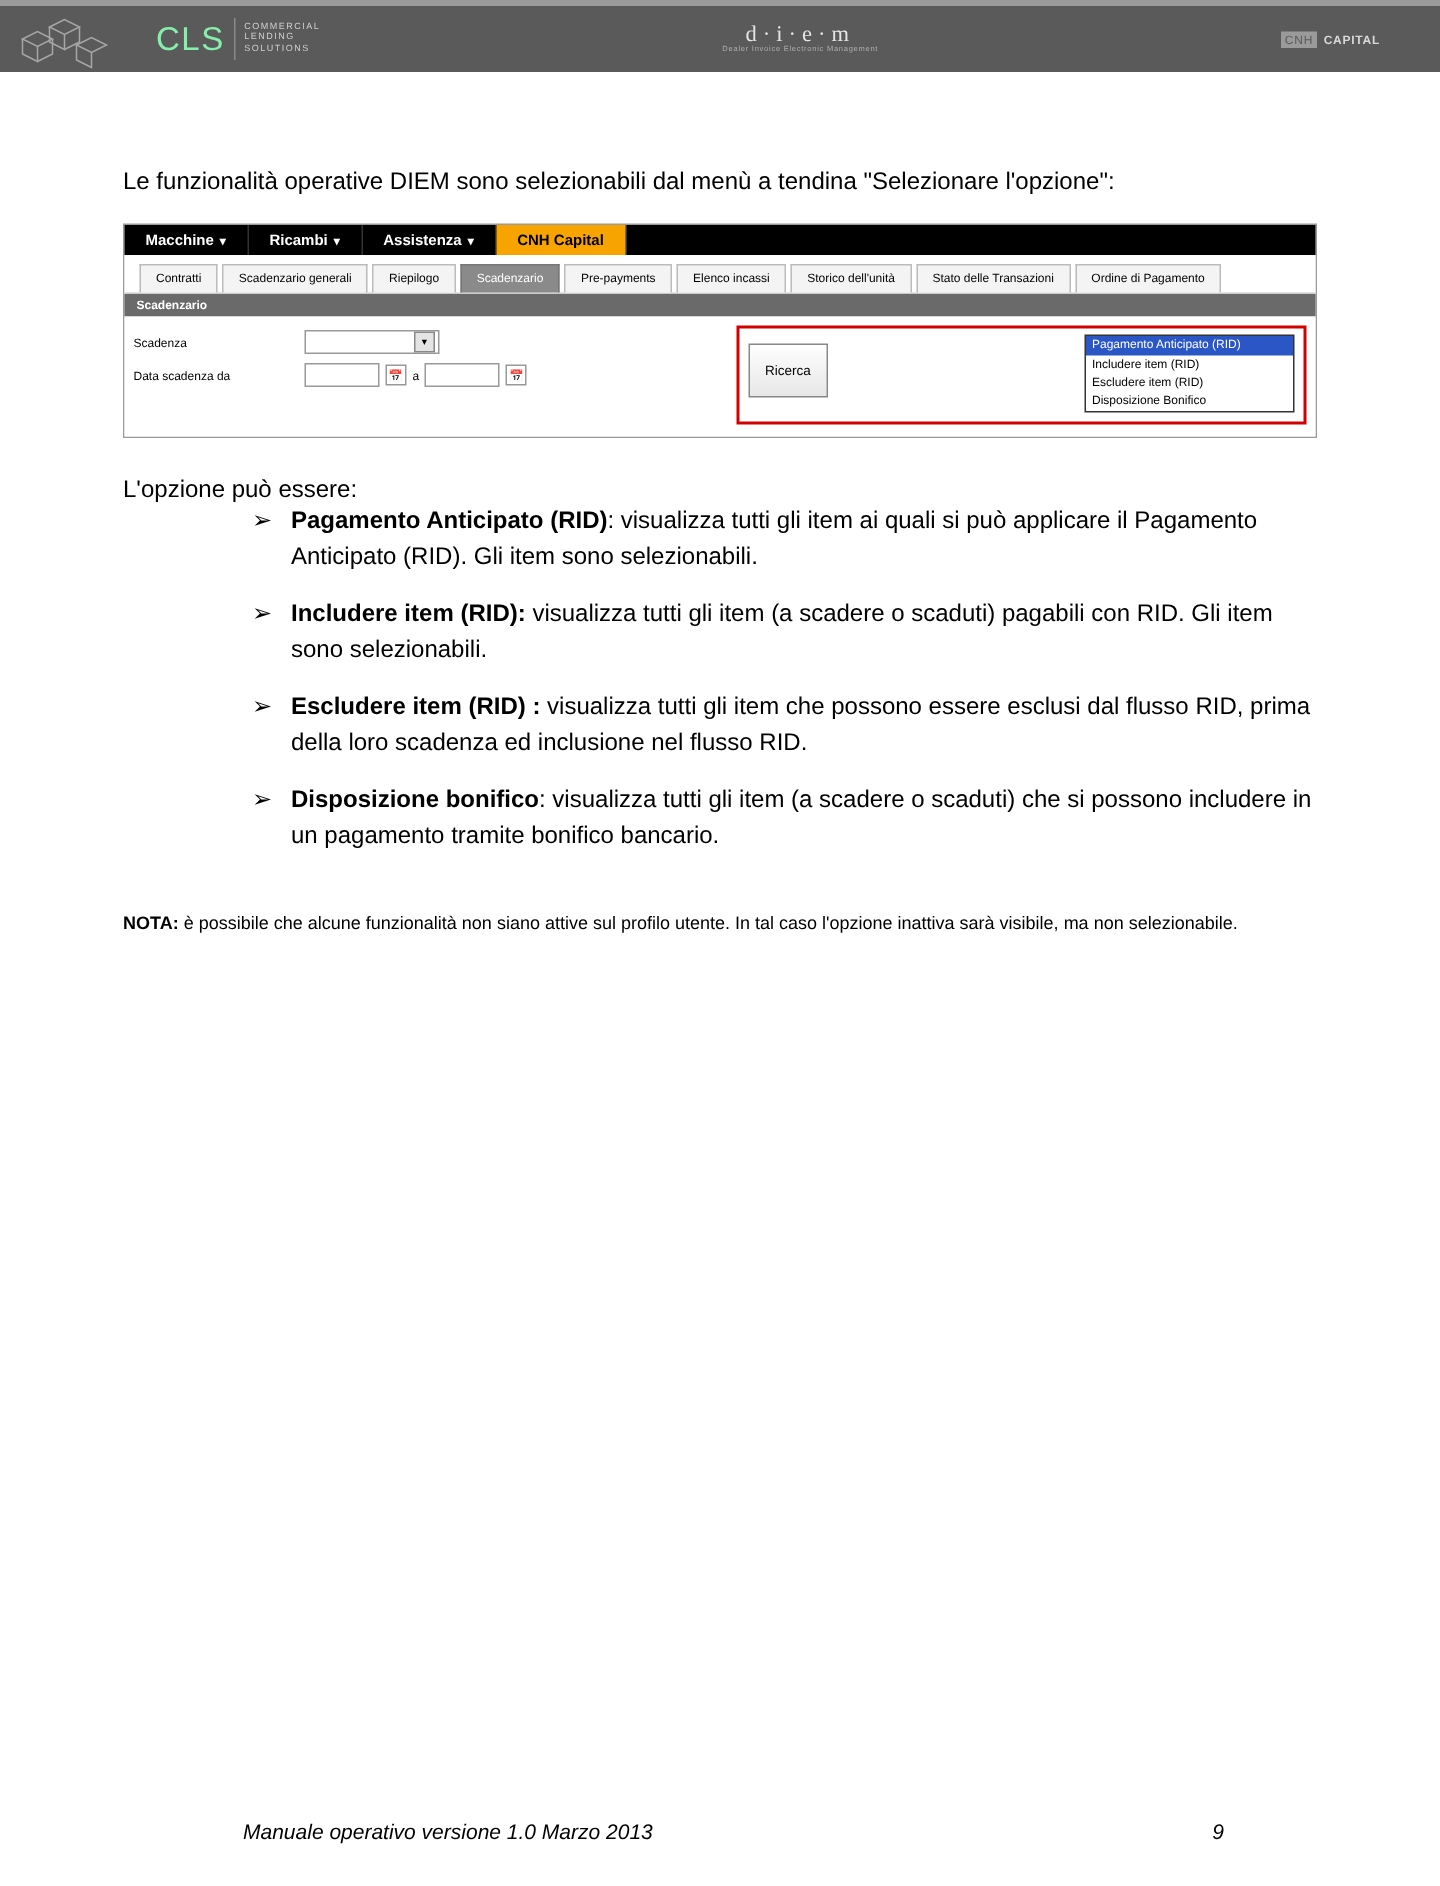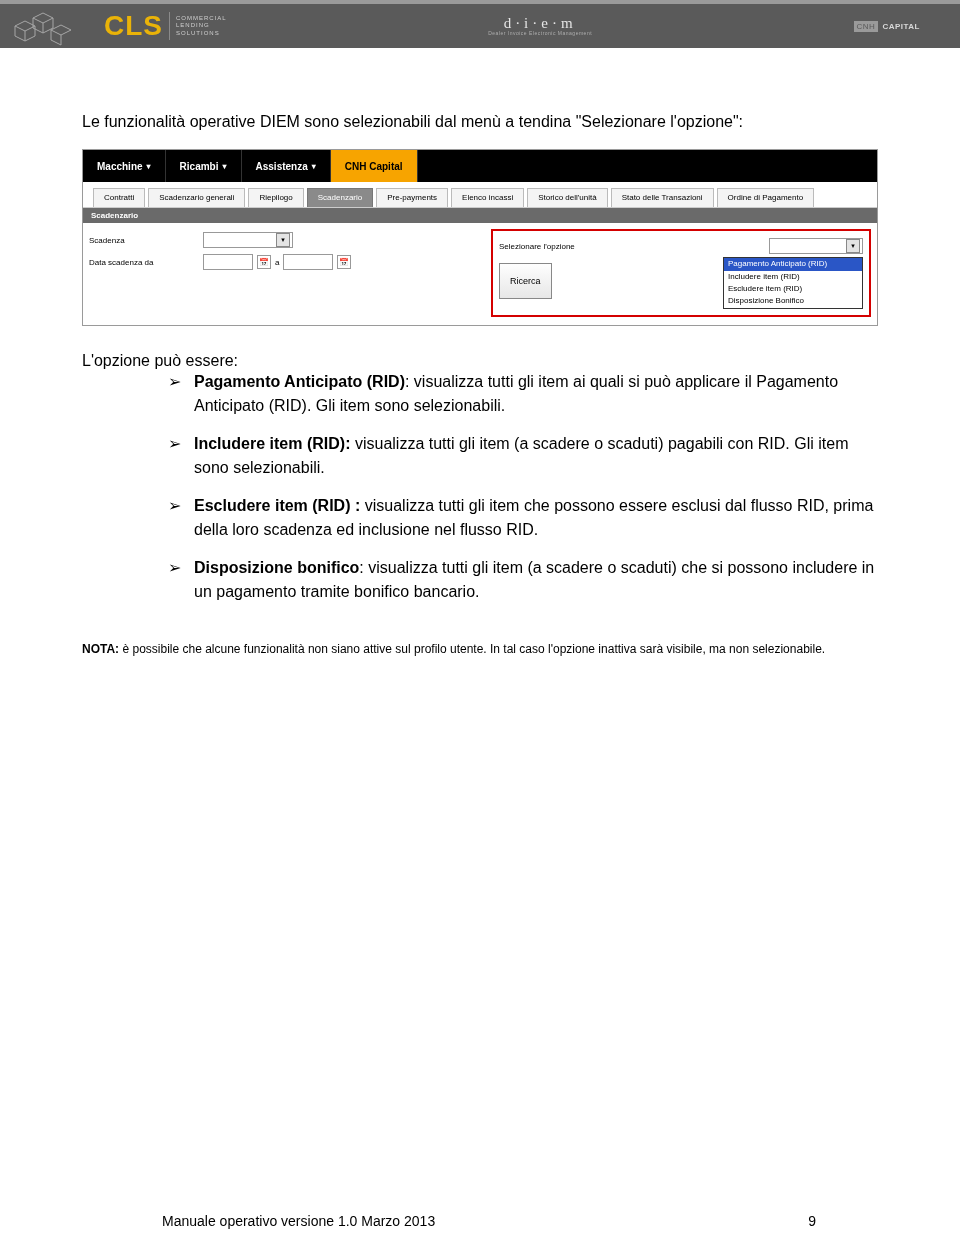--- a/index.html
+++ b/index.html
@@ -20,21 +20,21 @@
     display: flex;
     align-items: center;
     justify-content: space-between;
     padding: 0 40px 0 0;
     color: #d8d8d8;
   }
   .banner-left { display:flex; align-items:center; gap:14px; padding-left:0; }
   .cubes { width: 90px; height:48px; display:flex; align-items:center; justify-content:center; }
   .cubes svg { opacity:0.65; }
   .cls-logo { display:flex; align-items:center; gap:6px; }
-  .cls-mark { font-size:28px; font-weight:bold; letter-spacing:1px; color:#eab308; font-family:"Arial Black",Arial,sans-serif;}
+  .cls-mark { font-size:22px; font-weight:normal; letter-spacing:1px; color:#86efac; font-family:"Arial Black",Arial,sans-serif;}
   .cls-sep { width:1px; height:28px; background:#8a8a8a; }
   .cls-tag { font-size:6px; letter-spacing:1px; line-height:1.2; color:#cfcfcf; }
   .diem-logo { text-align:center; line-height:1; }
   .diem-mark { font-size:15px; letter-spacing:4px; font-family:Liberation Serif, serif; color:#e5e5e5;}
   .diem-sub { font-size:5px; letter-spacing:0.5px; color:#aeaeae; }
   .cnh-logo { font-size:9px; letter-spacing:0.5px; color:#d8d8d8; display:flex; align-items:center; gap:4px;}
   .cnh-box { background:#9a9a9a; color:#5a5a5a; padding:1px 3px; font-size:8px; font-weight:normal;}
   .cnh-cap { font-weight:bold; font-size:8px;}
   
   .page {
@@ -50,21 +50,21 @@
     border: 1px solid #9a9a9a;
     background: #f8f8f8;
     font-size: 9px;
     color: #000;
     margin-bottom: 26px;
   }
   .shot-menu {
     background: #000;
     color: #fff;
     display: flex;
-    height: 32px;
+    height: 20px;
     align-items: stretch;
     font-size: 10px;
     font-weight: bold;
   }
   .menu-item {
     padding: 0 14px;
     display:flex; align-items:center; gap:4px;
     border-right: 1px solid #333;
   }
   .menu-item.active { background: #f7a400; color:#000; }
@@ -138,20 +138,21 @@
   .footer {
     position: fixed;
     bottom: 0;
     left: 50%;
     transform: translateX(-50%);
     width: 836px;
     padding: 18px 82px 28px 100px;
     display:flex; justify-content:space-between;
     font-size:14px;
     background:#fff;
+    font-style:italic;
   }
 </style>
 </head>
 <body>
 
 <div class="banner">
   <div class="banner-left">
     <div class="cubes">
       <svg width="80" height="40" viewBox="0 0 80 40">
         <g fill="none" stroke="#cfcfcf" stroke-width="1">
@@ -231,26 +232,20 @@
         <div class="frow">
           <span class="flabel">Data scadenza da</span>
           <div class="date-box"></div>
           <span class="cal-icon">📅</span>
           <span style="font-size:8px">a</span>
           <div class="date-box"></div>
           <span class="cal-icon">📅</span>
         </div>
       </div>
       <div class="filters-right">
-        <div class="frow">
-          <span class="flabel" style="width:130px">Selezionare l'opzione</span>
-          <div class="select-box" style="width:94px;margin-left:auto">
-            <span class="select-arrow">▾</span>
-          </div>
-        </div>
         <div style="display:flex;align-items:flex-start;gap:8px;">
           <span class="btn-ricerca">Ricerca</span>
           <div class="dropdown-list">
             <div class="sel">Pagamento Anticipato (RID)</div>
             <div>Includere item (RID)</div>
             <div>Escludere item (RID)</div>
             <div>Disposizione Bonifico</div>
           </div>
         </div>
       </div>

